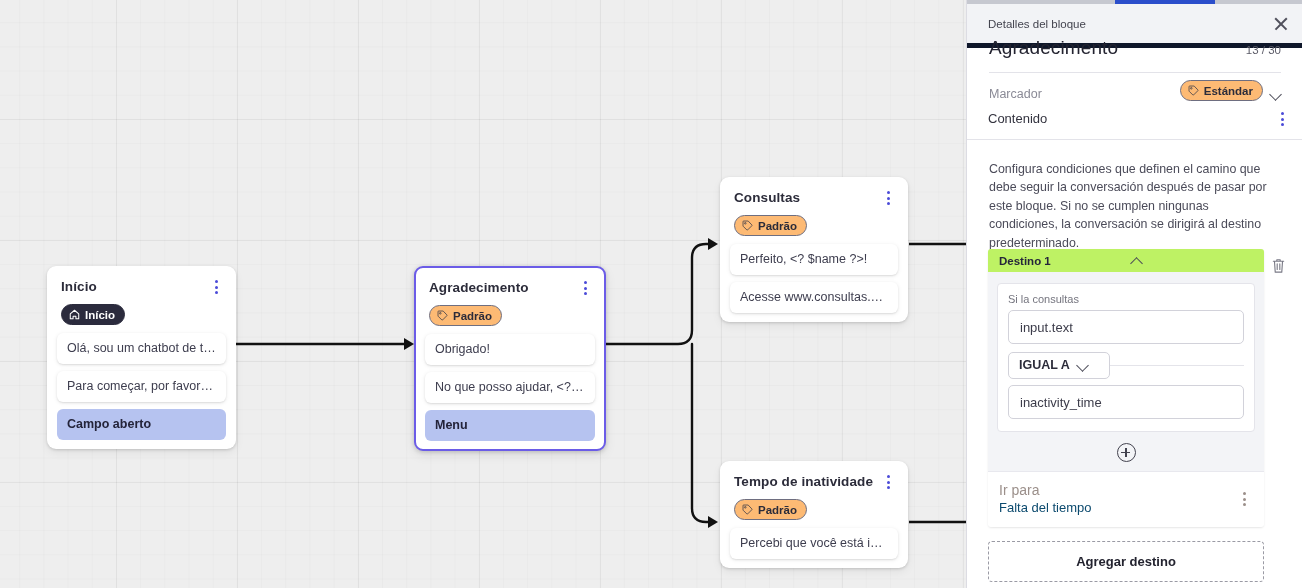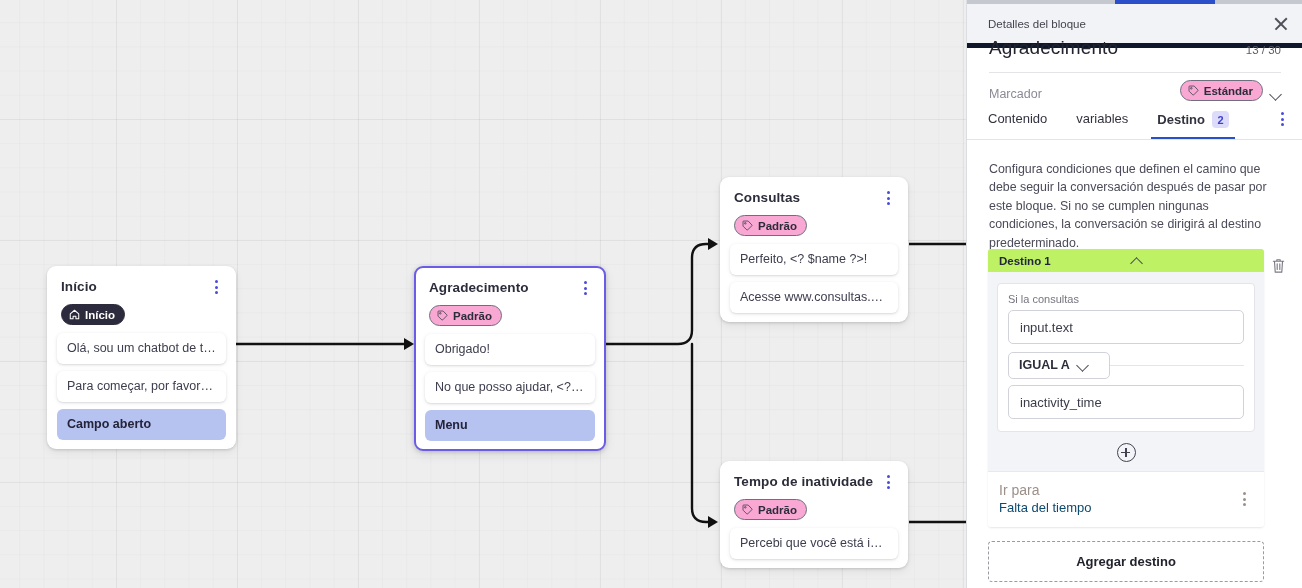--- a/index.html
+++ b/index.html
@@ -64,21 +64,21 @@
   .tag {
     display: inline-flex; align-items: center; gap: 5px;
     margin-top: 9px;
     height: 21px;
     padding: 0 9px 0 7px;
     border: 1px solid #6e6e80;
     border-radius: 11px;
     font-size: 11.5px;
     font-weight: 700;
     color: #2c2c3a;
-    background: #f9a8d4;
+    background: #fdba74;
   }
   .tag.dark {
     background: #2b2b3d;
     border-color: #2b2b3d;
     color: #ffffff;
   }
   .tag svg { display:block; }
 
   .node-body { padding: 0 9px; display: flex; flex-direction: column; gap: 7px; }
   .msg {
@@ -175,20 +175,21 @@
     border-bottom: 1.6px solid #4a4a57;
     transform: rotate(45deg);
   }
   .chev.up:before { transform: rotate(-135deg); top: 5px; }
 
   #tabs {
     position: absolute; left: 0; top: 108px; width: 336px; height: 32px;
     border-bottom: 1px solid #e3e3e9;
     display: flex; align-items: flex-start;
     padding-left: 21px;
+    flex-direction: column;
   }
   .tab {
     position: relative;
     font-size: 13px; color: #33333f;
     padding: 3px 0 10px 0;
     margin-right: 29px;
     cursor: pointer;
     display: flex; align-items: center; gap: 7px;
     white-space: nowrap;
   }

